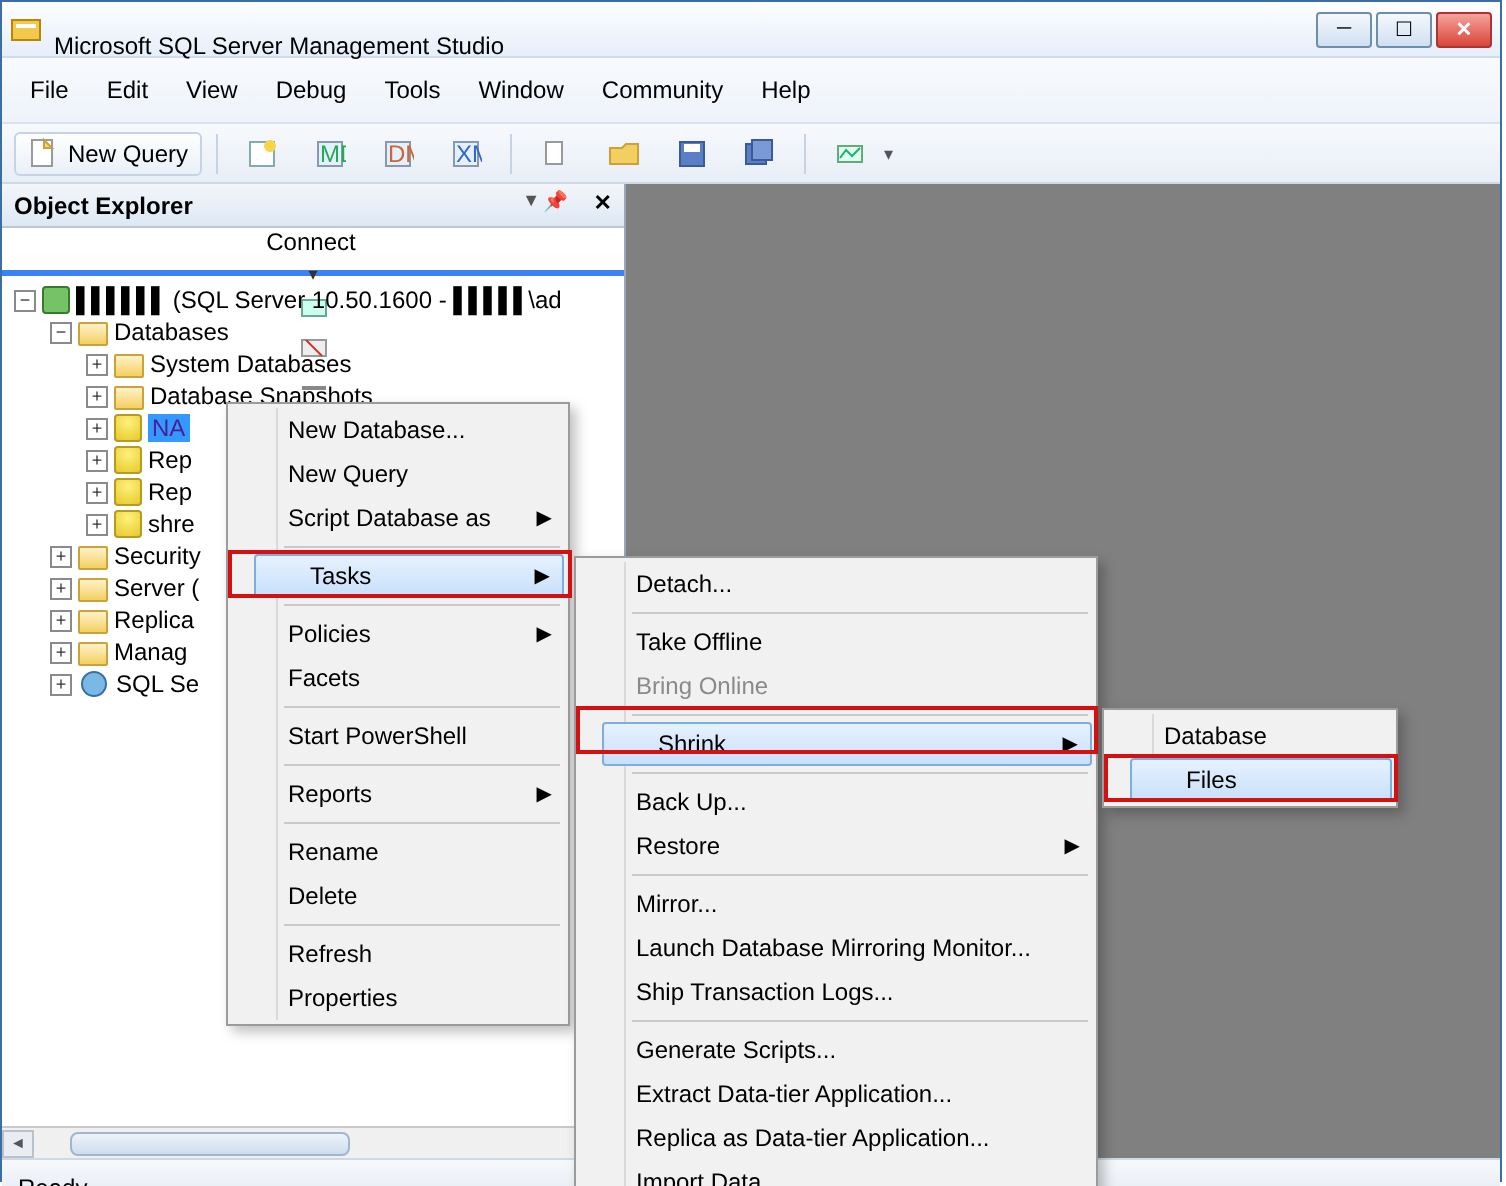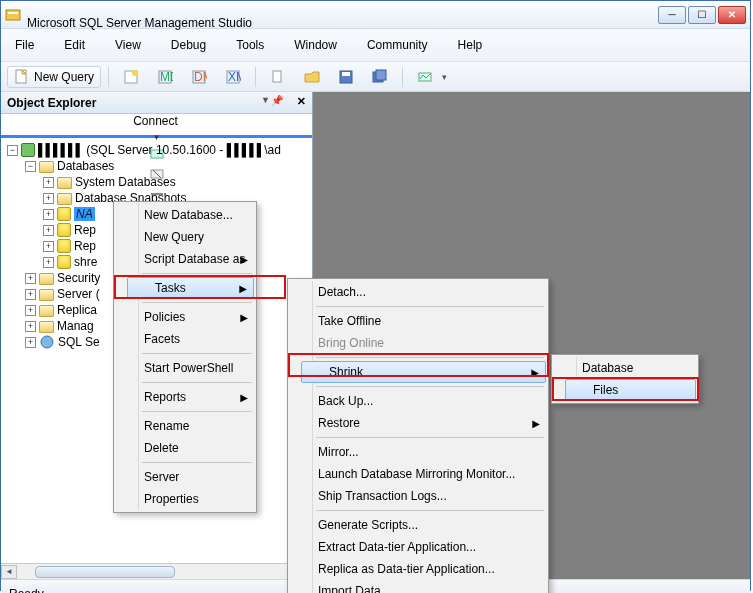--- a/index.html
+++ b/index.html
@@ -9,21 +9,21 @@
 .window { border: 1px solid #3a6ea5; width: 751px; height: 591px; position: relative; background: #fff; }
 .titlebar { height: 28px; background: linear-gradient(#fdfeff, #e6eef9); display: flex; align-items: center; padding: 0 4px; border-bottom: 1px solid #cddcee; }
 .titlebar .appicon { width: 16px; height: 16px; margin-right: 6px; display:inline-block; }
 .titlebar .appicon svg { width:16px; height:16px; }
 .titlebar .title { flex: 1; color: #000; margin-top: 17px; }
 .winbtns { display: flex; gap: 2px; }
 .winbtn { width: 28px; height: 18px; border: 1px solid #6f8ea9; border-radius: 2px; background: linear-gradient(#f4f8fc,#cfe0f2); display:flex; align-items:center; justify-content:center; font-size:10px; }
 .winbtn.close { background: linear-gradient(#f5a39b,#d9453a); border-color:#a33; color:#fff; font-weight:bold; }
 
 
-.menubar { height: 33px; display: flex; align-items: center; padding: 16px 6px; gap: 14px; background: linear-gradient(#f8fafd,#eef3fa); border-bottom:1px solid #d9e3ef; }
+.menubar { height: 33px; display: flex; align-items: center; padding: 16px 6px; gap: 3px; background: linear-gradient(#f8fafd,#eef3fa); border-bottom:1px solid #d9e3ef; }
 .menubar span { padding: 2px 8px; cursor: default; }
 
 
 .toolbar { height: 30px; display: flex; align-items: center; padding: 3px 6px; gap: 4px; background: linear-gradient(#f7f9fc,#e8eef7); border-bottom:1px solid #cfd9e6; }
 .tbtn { height: 22px; padding: 0 6px; border: 1px solid transparent; border-radius:3px; display:flex; align-items:center; gap:4px; }
 .tbtn.withlabel { border-color:#c6d3e2; background:linear-gradient(#fdfefe,#eaf0f8); }
 .tbtn .ico { width:16px; height:16px; display:inline-block; }
 .sep { width:1px; height:20px; background:#c6d3e2; margin:0 3px; }
 
 
@@ -37,21 +37,21 @@
 .connectbar .lbl { margin-right:2px; }
 .connectbar .dd { font-size:9px; color:#333; }
 .connectbar .ico { width:16px; height:16px; display:inline-block; }
 
 
 .tree { flex:1; overflow:auto; padding:4px 2px 0 2px; position:relative; }
 .node { display:flex; align-items:center; height:16px; white-space:nowrap; }
 .exp { width:11px; height:11px; border:1px solid #8a8a8a; background:#fff; margin-right:3px; display:flex; align-items:center; justify-content:center; font-size:9px; line-height:1; color:#333; }
 .ticon { width:16px; height:16px; margin-right:3px; display:inline-block; }
 .tlabel { }
-.sel { background:#3399ff; color:#0f172a; padding:0 2px;font-style:italic; }
+.sel { background:#3399ff; color:#4c1d95; padding:0 2px; }
 .ind1 { padding-left:4px; }
 .ind2 { padding-left:22px; }
 .ind3 { padding-left:40px; }
 
 
 .folder { background: linear-gradient(#fff2c7,#f3cf62); border:1px solid #caa23a; border-radius:1px; width:15px; height:12px; margin-top:2px;}
 .dbcyl { width:14px; height:14px; background: radial-gradient(circle at 50% 25%, #fff27a, #e8c82e); border:1px solid #b89a1f; border-radius:2px; }
 .srvicon { width:14px; height:14px; background:#74c365; border:1px solid #3a7a2e; border-radius:2px; }
 
 
@@ -288,21 +288,21 @@
       </div>
     </div>
 
     <div class="content"></div>
   </div>
 
   <div class="statusbar">
     <span>Ready</span>
   </div>
 
-  <div class="ctx" style="left:112px; top:200px; width:144px;">
+  <div class="ctx" style="left:112px; top:200px; width:172px;">
     <div class="guttersep"></div>
     <div class="ctx-item">
         <span>New Database...</span>
       </div>
     <div class="ctx-item">
         <span>New Query</span>
       </div>
     <div class="ctx-item">
         <span>Script Database as</span>
         <span class="arrow">▶</span>
@@ -331,21 +331,21 @@
       </div>
     <div class="ctx-sep"></div>
     <div class="ctx-item">
         <span>Rename</span>
       </div>
     <div class="ctx-item">
         <span>Delete</span>
       </div>
     <div class="ctx-sep"></div>
     <div class="ctx-item">
-        <span>Server</span>
+        <span>Refresh</span>
       </div>
     <div class="ctx-item">
         <span>Properties</span>
       </div>
   </div>
 
   <div class="ctx" style="left:286px; top:277px; width:262px;">
     <div class="guttersep"></div>
     <div class="ctx-item">
         <span>Detach...</span>

